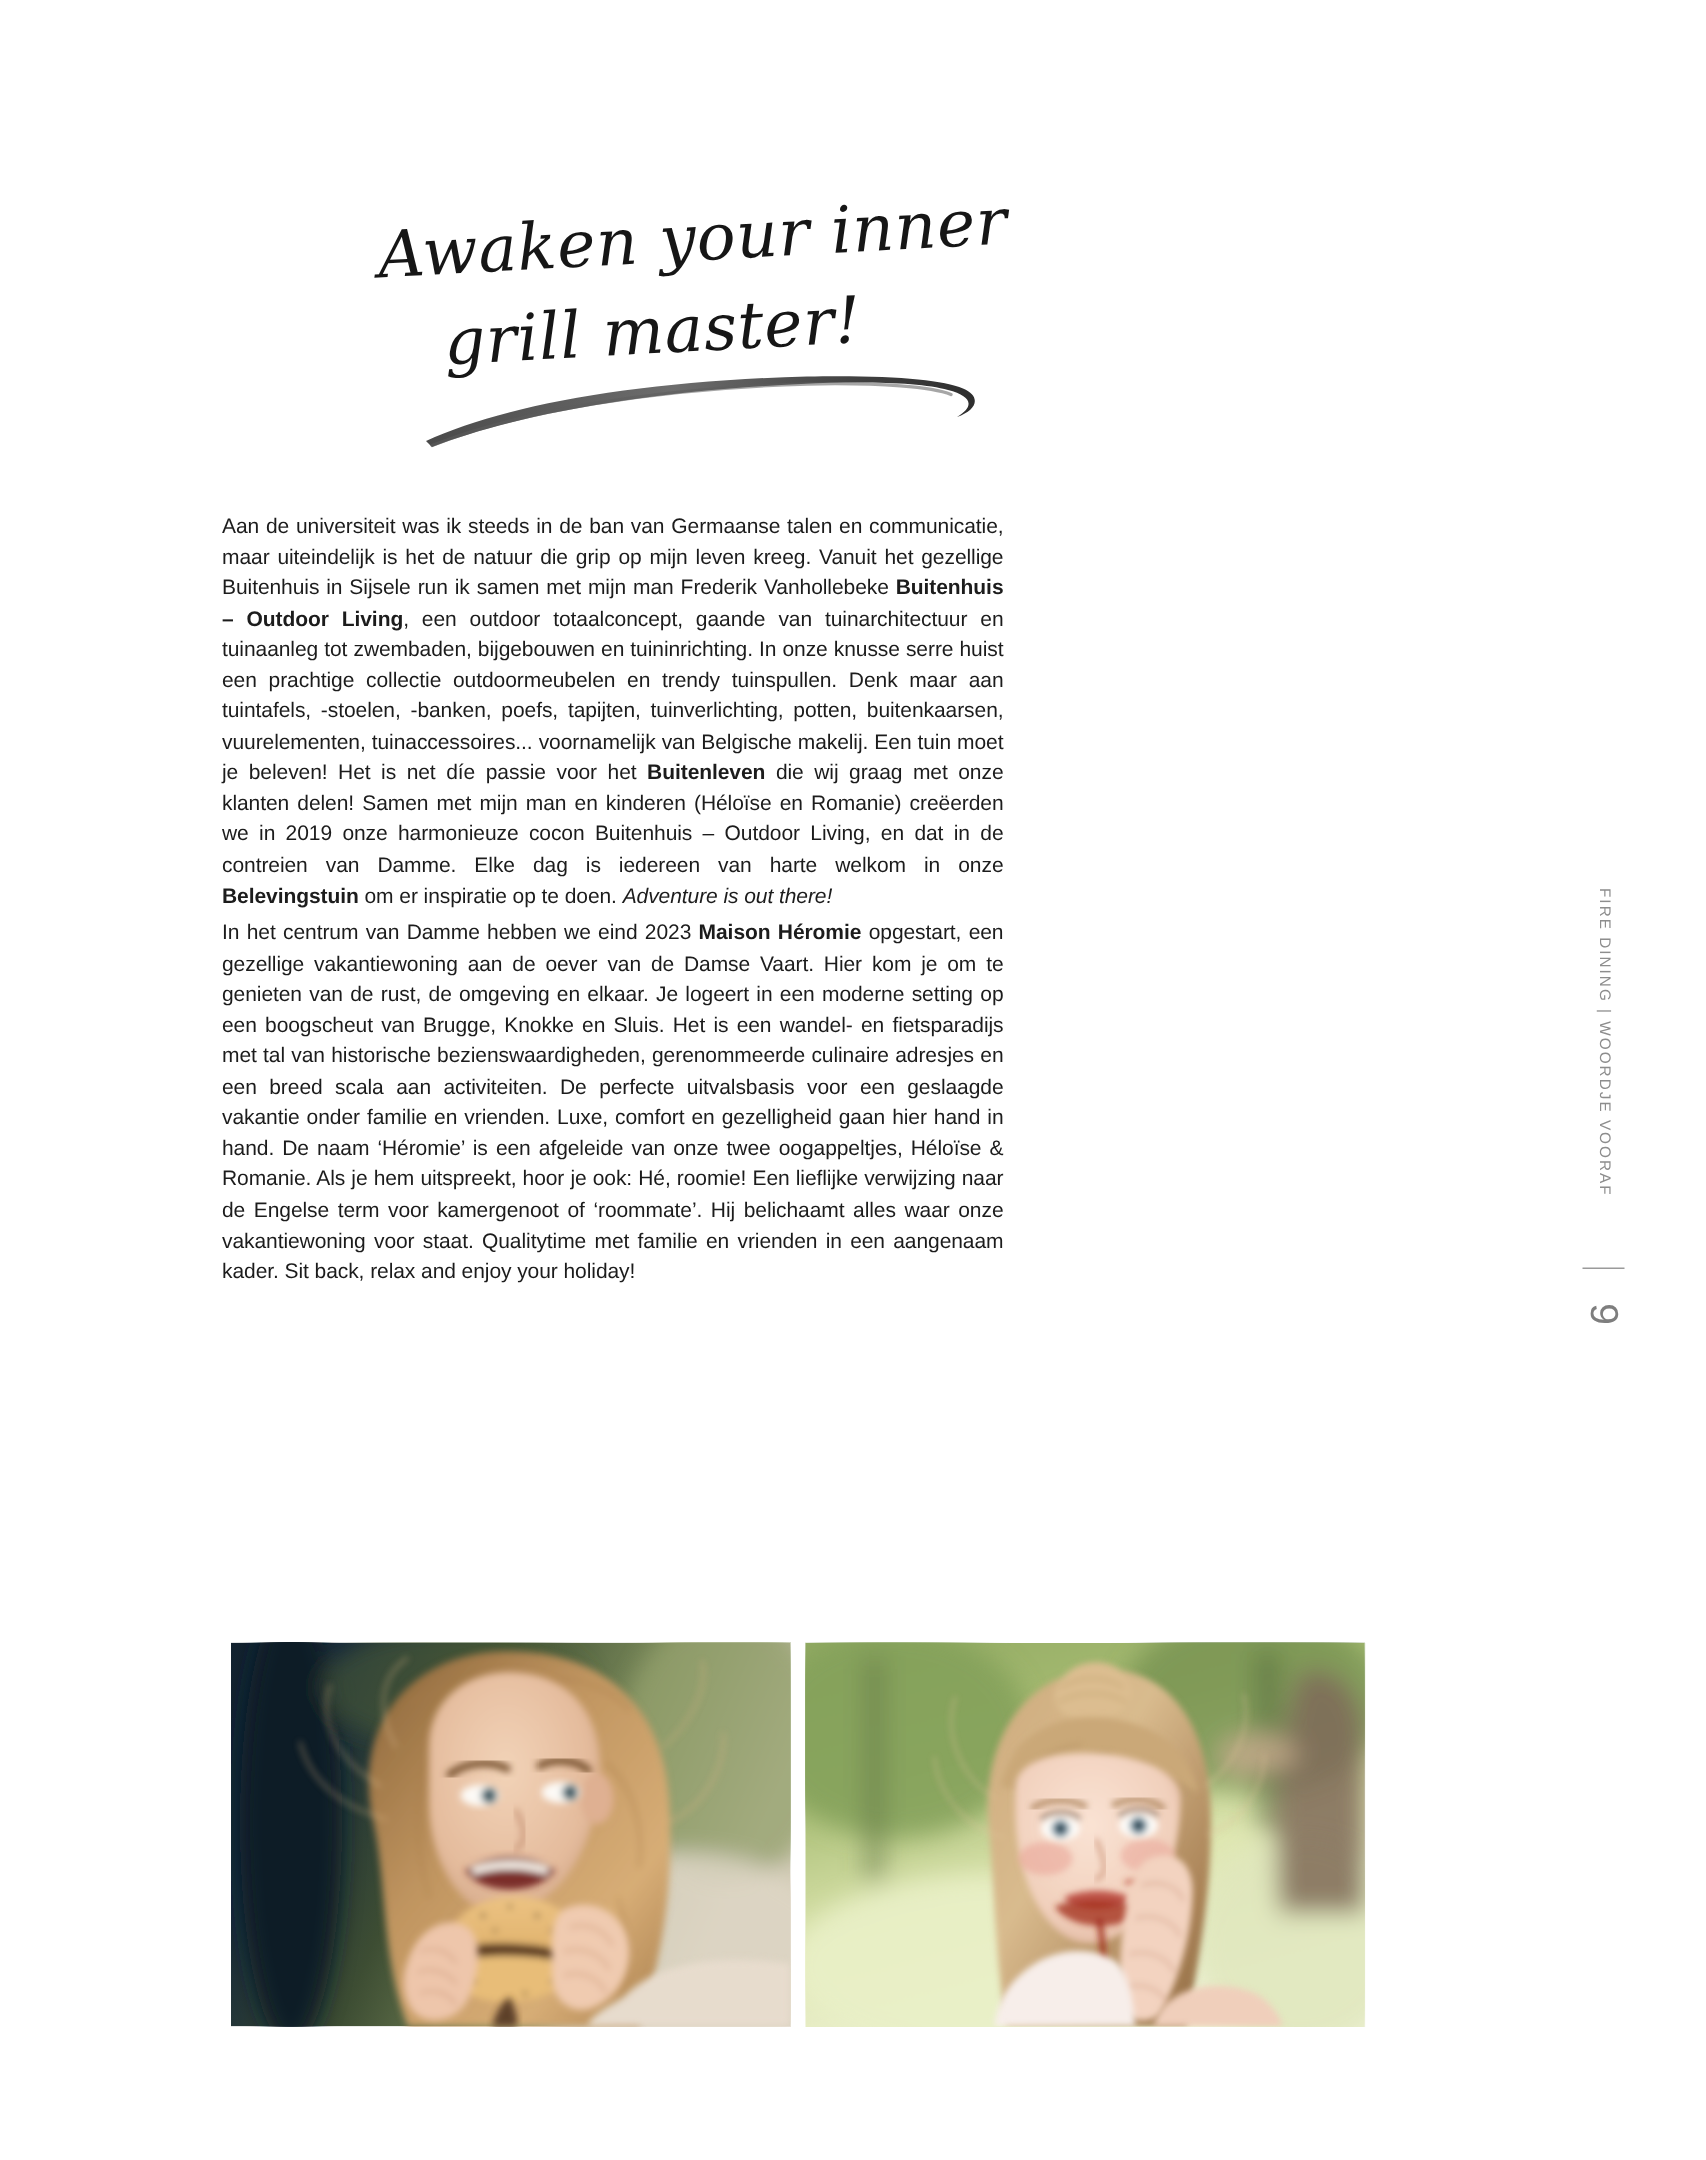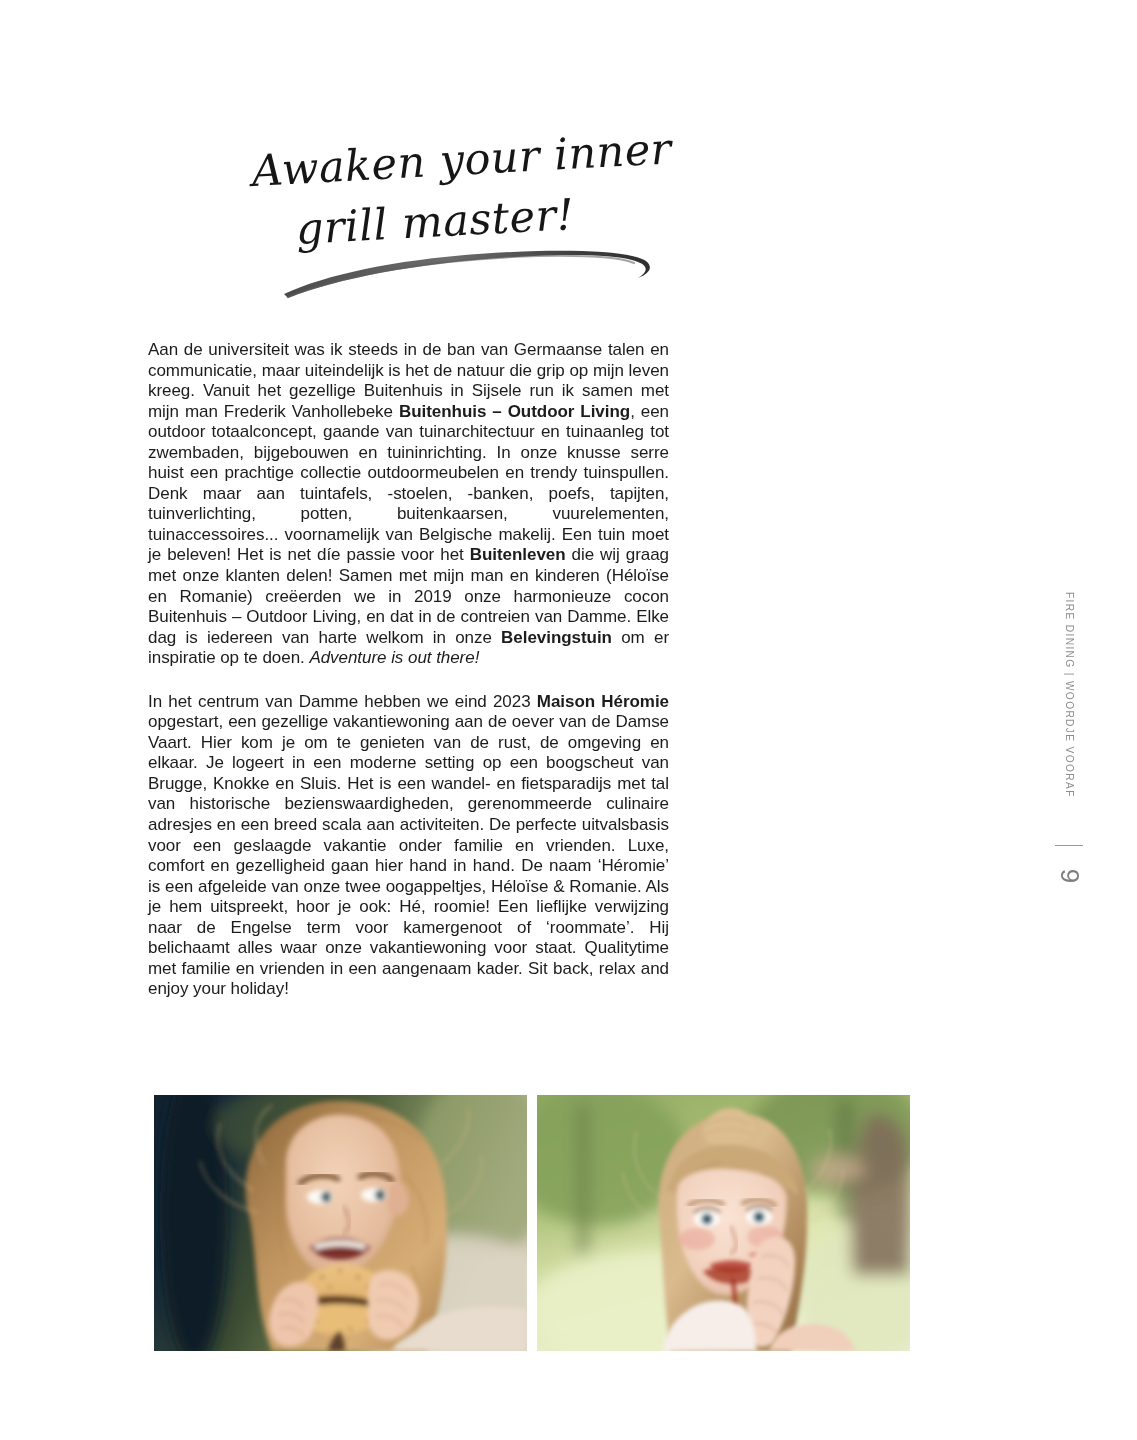--- a/index.html
+++ b/index.html
@@ -58,30 +58,30 @@
 
   
   #article-body {
     position: absolute;
     left: 148px;
     top: 340px;
     width: 521px;
   }
   .body-paragraph {
     margin: 0;
-    font-size: 17px;
+    font-size: 14px;
     line-height: 20.55px;
     text-align: justify;
     text-justify: inter-word;
     color: #1c1c1c;
     hyphens: manual;
     letter-spacing: -0.05px;
   }
   .body-paragraph + .body-paragraph {
-    margin-top: 23px;
+    margin-top: 4px;
   }
   .body-paragraph b {
     font-weight: 700;
   }
   .body-paragraph i {
     font-style: italic;
   }
 
   
   #running-head {

